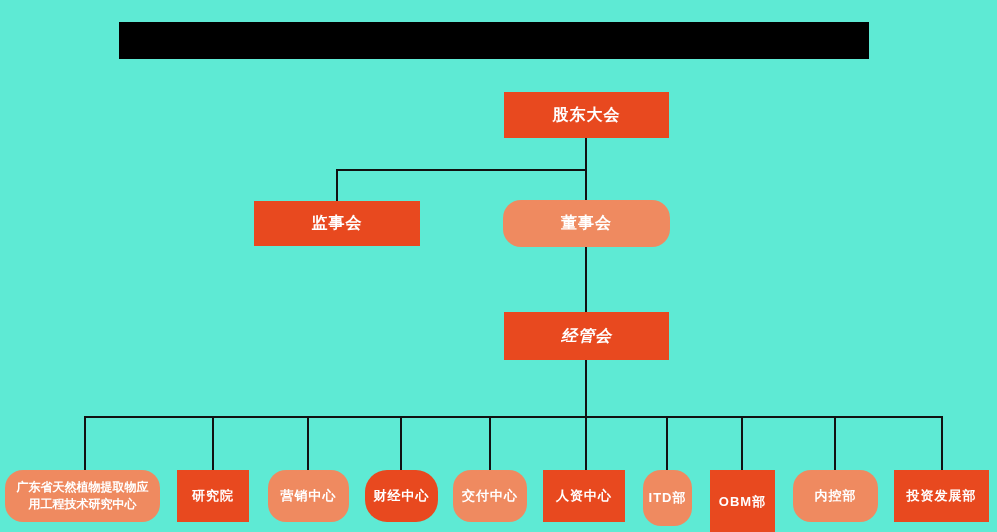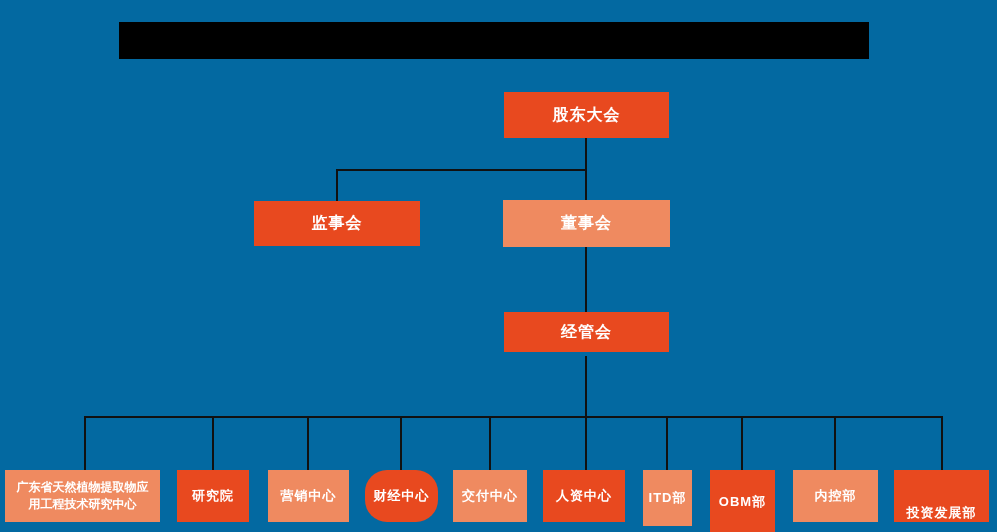--- a/index.html
+++ b/index.html
@@ -4,21 +4,21 @@
 <style>
   html, body {
     margin: 0;
     padding: 0;
     background: #ffffff;
   }
   .canvas {
     position: relative;
     width: 997px;
     height: 532px;
-    background: #0369a1;
+    background: #5eead4;
     font-family: "Liberation Sans", "DejaVu Sans", sans-serif;
     overflow: hidden;
   }
   .redacted-bar {
     position: absolute;
     left: 119px;
     top: 22px;
     width: 750px;
     height: 37px;
     background: var(--redaction, #000000);
@@ -29,21 +29,21 @@
     align-items: center;
     justify-content: center;
     color: #ffffff;
     font-weight: bold;
     text-align: center;
     font-size: 16px;
     letter-spacing: 1px;
     box-sizing: border-box;
   }
   .node.dark  { background: var(--dark,  #E8491F); }
-  .node.light { background: var(--light, #EF8A60); }
+  .node.light { background: var(--light, #EF8A60); border-radius: 18px; }
   .dept { font-size: 13px; }
   .dept.small {
     font-size: 12px;
     line-height: 1.45;
     letter-spacing: 0;
     padding: 12px 7px;
     word-break: break-all;
   }
   .vline, .hline {
     position: absolute;
@@ -80,21 +80,21 @@
     <span>股东大会</span>
   </div>
 
   <div class="node dark" style="left:254px; top:201px; width:166px; height:45px;">
     <span>监事会</span>
   </div>
   <div class="node light" style="left:503px; top:200px; width:167px; height:47px;">
     <span>董事会</span>
   </div>
 
-  <div class="node dark" style="left:504px; top:312px; width:165px; height:40px;">
+  <div class="node dark" style="left:504px; top:312px; width:165px; height:48px;font-style:italic;">
     <span>经管会</span>
   </div>
 
   <div class="node dept small light" style="left:5px; top:470px; width:155px; height:52px;">
     <span>广东省天然植物提取物应用工程技术研究中心</span>
   </div>
   <div class="node dept dark" style="left:177px; top:470px; width:72px; height:52px;">
     <span>研究院</span>
   </div>
   <div class="node dept light" style="left:268px; top:470px; width:81px; height:52px;text-align:center;">
@@ -111,17 +111,17 @@
   </div>
   <div class="node dept light" style="left:643px; top:470px; width:49px; height:56px;">
     <span>ITD部</span>
   </div>
   <div class="node dept dark" style="left:710px; top:470px; width:65px; height:63px;">
     <span>OBM部</span>
   </div>
   <div class="node dept light" style="left:793px; top:470px; width:85px; height:52px;">
     <span>内控部</span>
   </div>
-  <div class="node dept dark" style="left:894px; top:470px; width:95px; height:52px;align-items:flex-end;">
+  <div class="node dept dark" style="left:894px; top:470px; width:95px; height:52px;">
     <span>投资发展部</span>
   </div>
 
 </div>
 
 </body></html>

